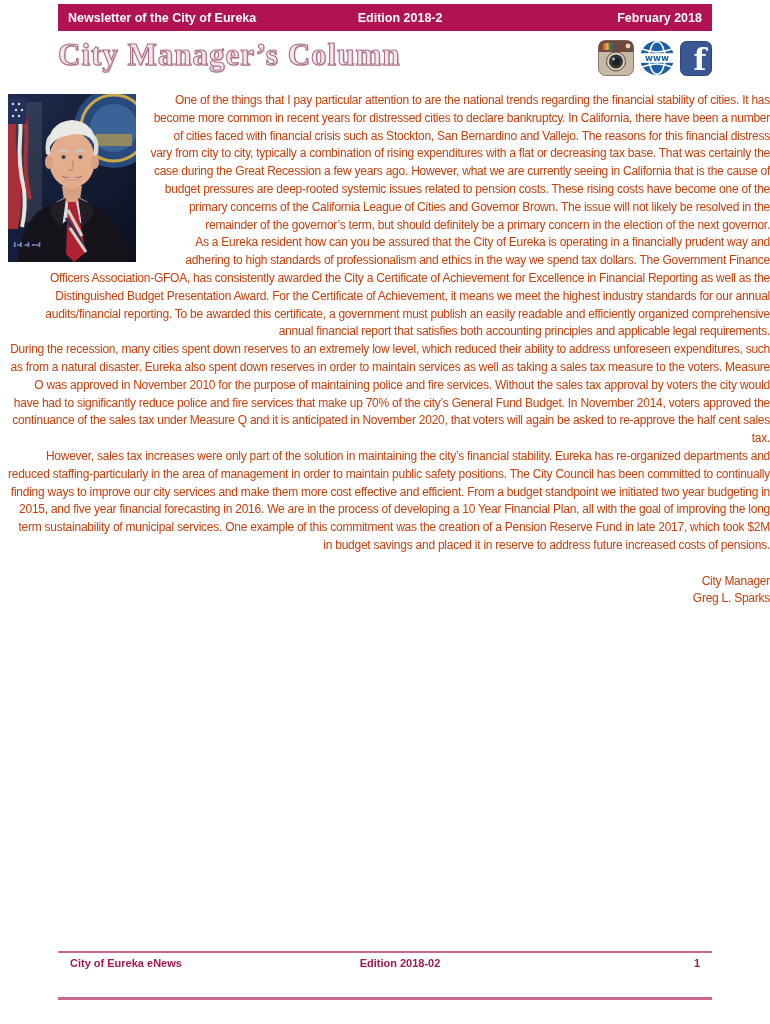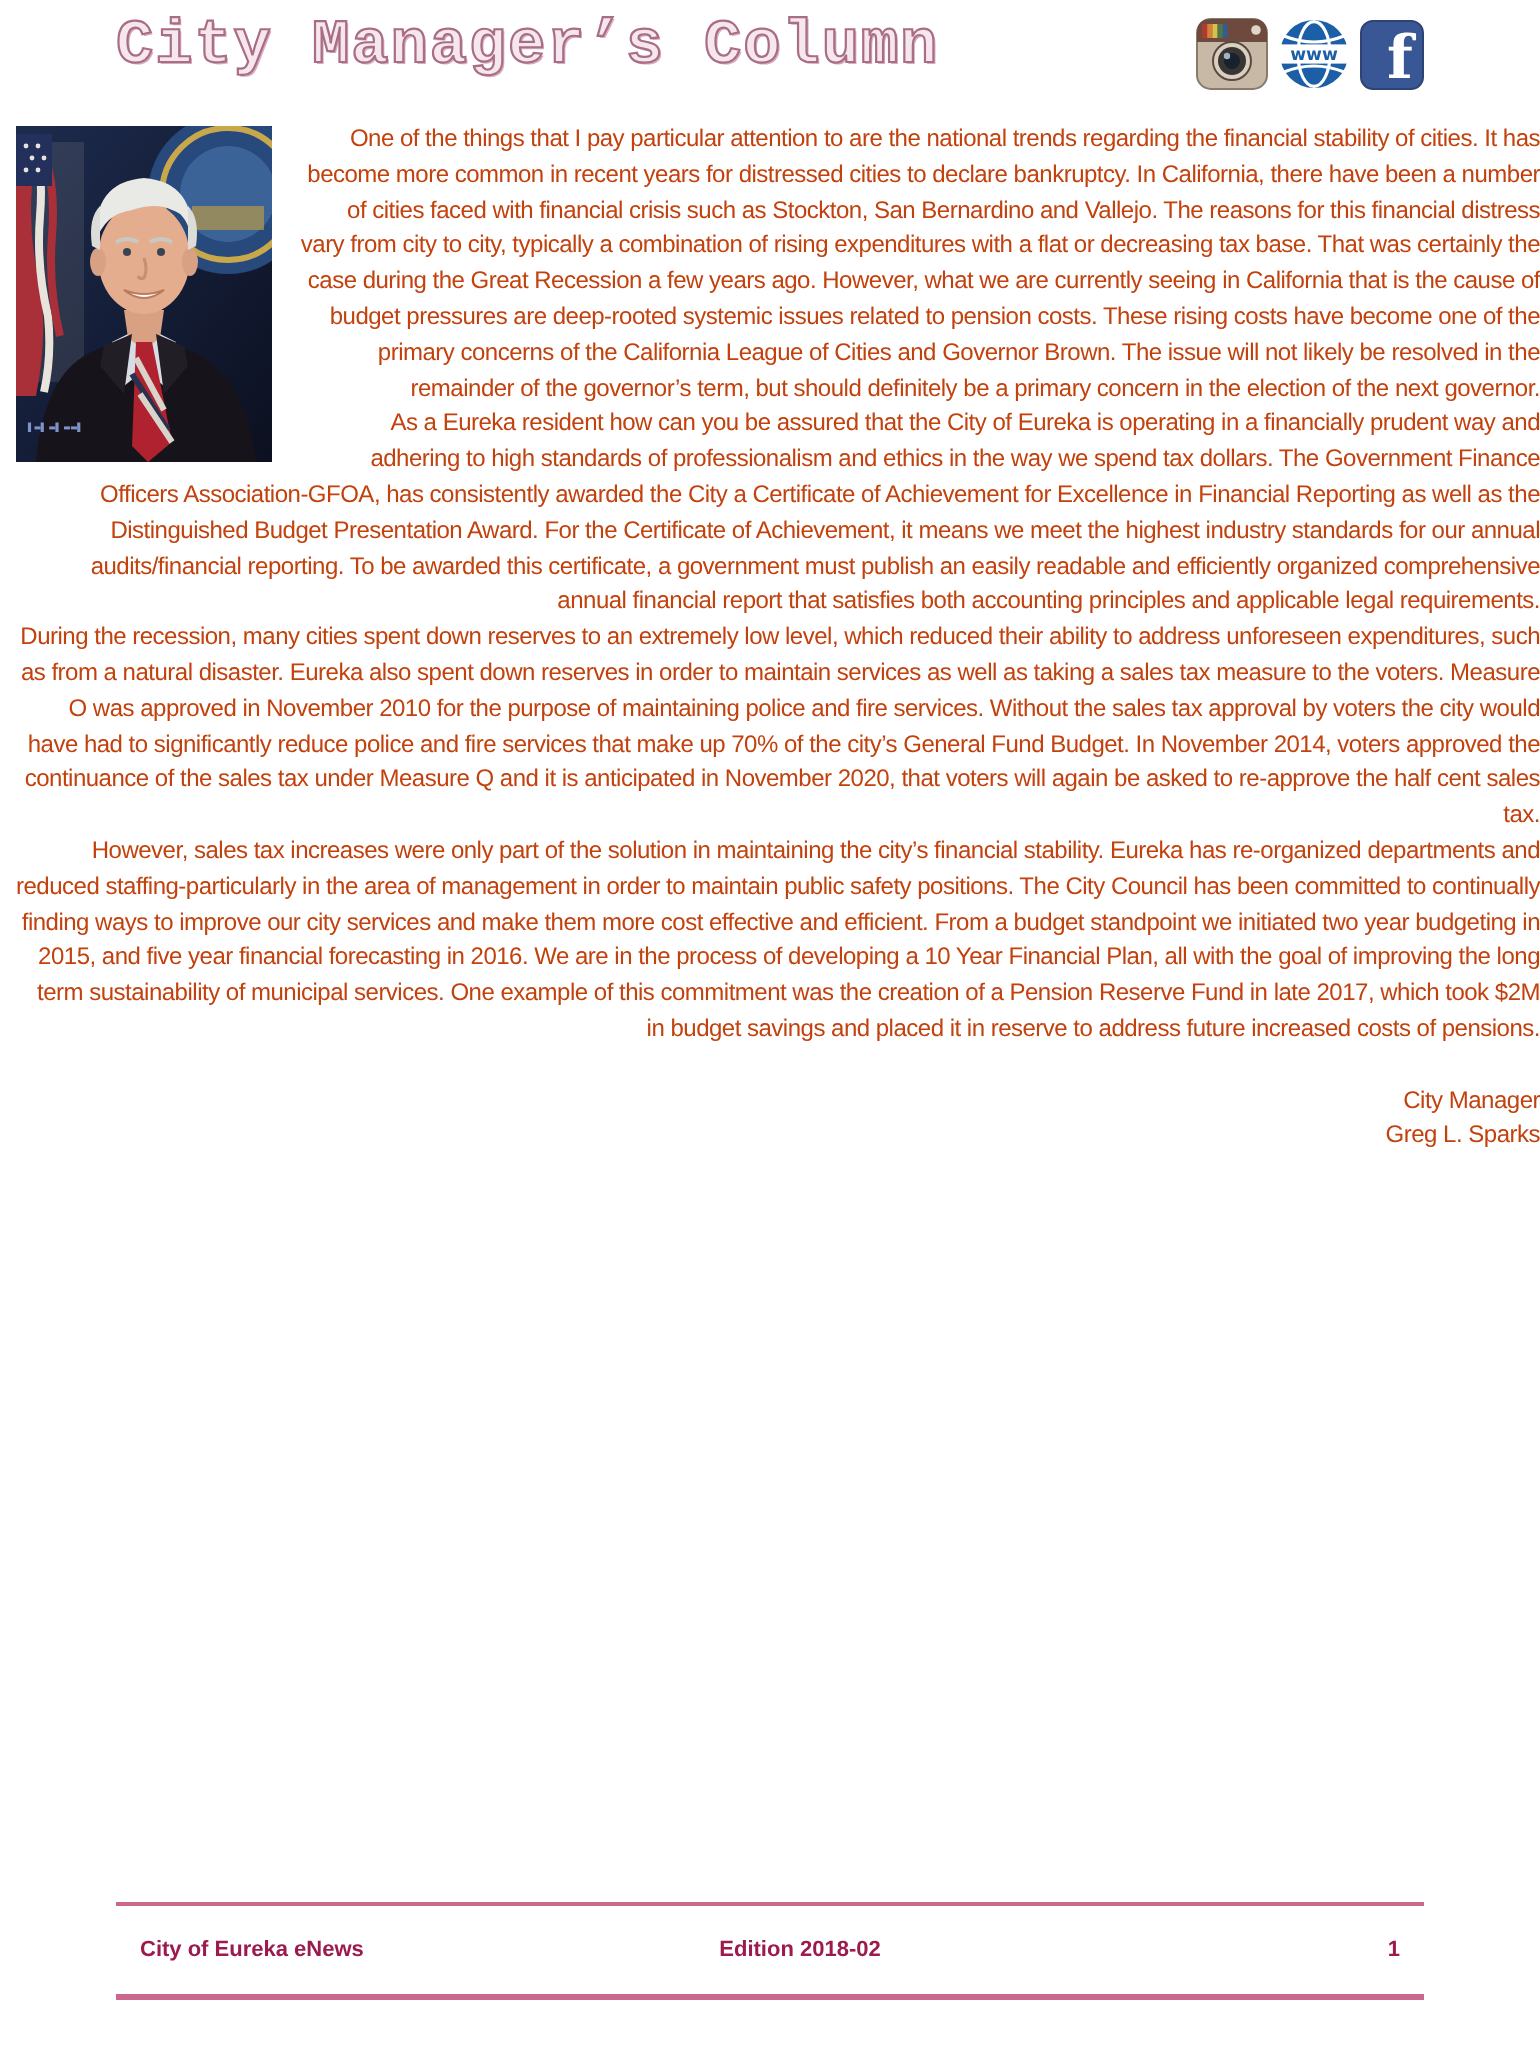--- a/index.html
+++ b/index.html
@@ -33,21 +33,21 @@
     font-weight:bold; font-size:12.5px;
     padding:0 10px;
   }
   .header-bar .hb-left { flex:1.15; text-align:left; }
   .header-bar .hb-center { flex:1; text-align:center; }
   .header-bar .hb-right { flex:1; text-align:right; }
 
   
   .title-row { display:flex; align-items:flex-start; justify-content:space-between; margin-top:7px; height:44px; }
   .column-title {
-    font-family:Liberation Mono, monospace;
+    font-family:Liberation Serif, serif;
     font-size:31px; font-weight:bold; letter-spacing:1px;
     color:#f6e7ee;
     -webkit-text-stroke:1.1px #a96d86;
     text-shadow:1px 1px 0 #d8aebe;
     line-height:1.1;
   }
   .social-row { display:flex; gap:5px; align-items:center; margin-top:2px; }
   .social-row .sicon { width:36px; height:36px; display:block; cursor:pointer; }
   .social-row .sicon.fb { width:32px; height:35px; }
 
@@ -66,33 +66,38 @@
   .signature { margin-top:17.8px; }
   .sig-line { display:block; }
 
   
   .footer {
     position:absolute; left:58px; right:58px; bottom:24px;
   }
   .footer .f-top { border-top:2px solid #c9688f; }
   .footer .f-row {
     display:flex; height:44px;
-    color:#9c1b4e; font-weight:bold; font-size:11px; padding:16px 12px;
+    color:#9c1b4e; font-weight:bold; font-size:11px; padding:4px 12px;
   }
   .footer .f-left { flex:1.15; text-align:left; }
   .footer .f-center { flex:1; text-align:center; }
   .footer .f-right { flex:1; text-align:right; }
   .footer .f-bottom { border-top:3px solid #c9688f; }
 </style>
 </head>
 <body>
 
 <div class="page">
 
 
+  <div class="content header-bar">
+    <span class="hb-left">Newsletter of the City of Eureka</span>
+    <span class="hb-center">Edition 2018-2</span>
+    <span class="hb-right">February 2018</span>
+  </div>
 
   <div class="content title-row">
     <div class="column-title">City Manager’s Column</div>
     <div class="social-row">
 
       <svg class="sicon" viewBox="0 0 36 36">
         <rect x="0.5" y="0.5" width="35" height="35" rx="7" fill="#c8b9a7" stroke="#8a7a6c" stroke-width="1"></rect>
         <path d="M0.5 7.5 Q0.5 0.5 7.5 0.5 L28.5 0.5 Q35.5 0.5 35.5 7.5 L35.5 12 L0.5 12 Z" fill="#6e4a3e"></path>
         <rect x="3" y="3" width="2.6" height="7" fill="#b03a2e"></rect>
         <rect x="5.6" y="3" width="2.6" height="7" fill="#d4803a"></rect>

